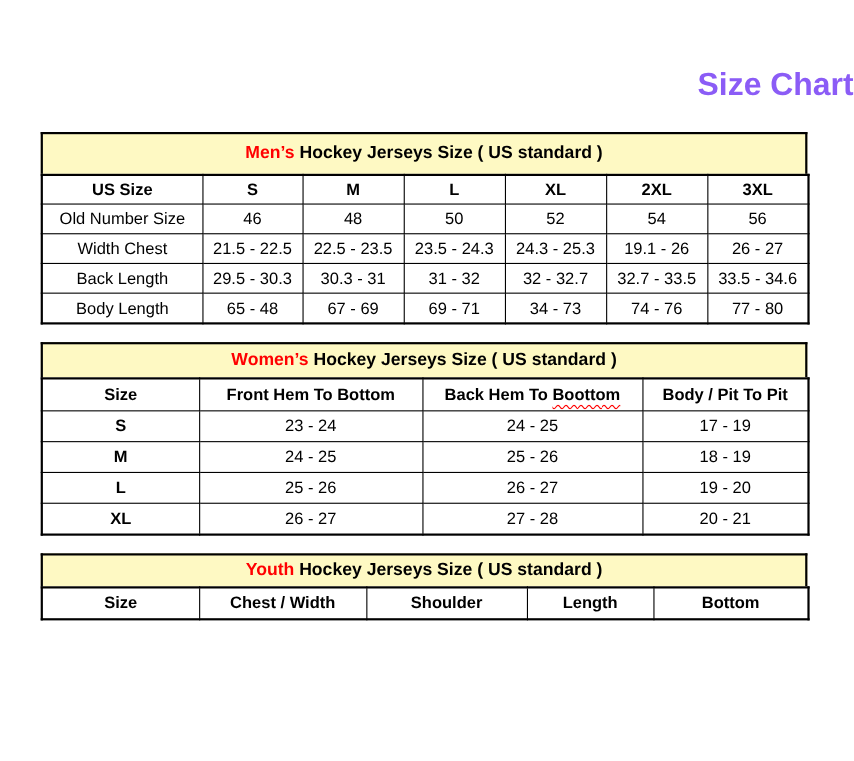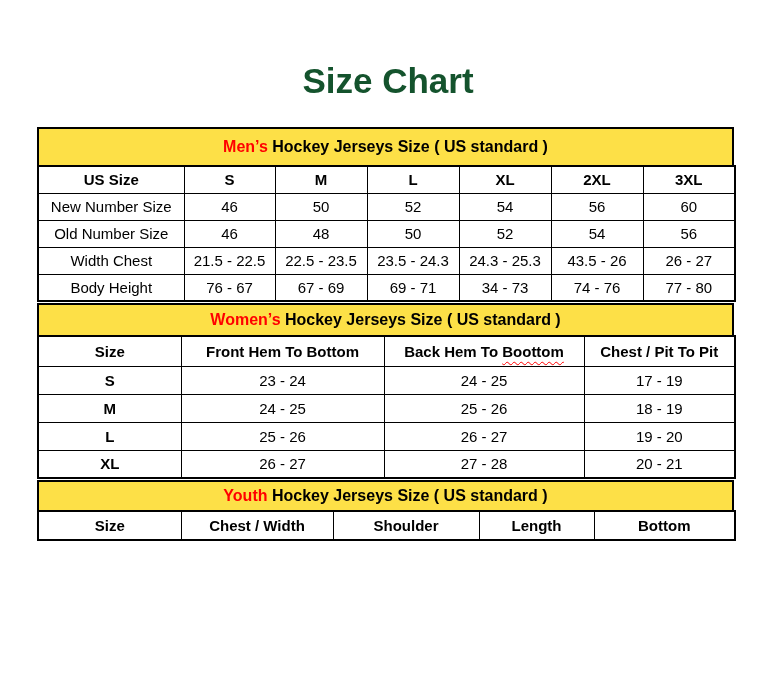--- a/index.html
+++ b/index.html
@@ -5,36 +5,36 @@
   * { box-sizing: border-box; }
   html, body {
     margin: 0; padding: 0;
     width: 776px; height: 692px;
     background: #ffffff;
     font-family: "Liberation Sans", sans-serif;
     overflow: hidden;
   }
   .title {
     margin: 60px 0 0 0;
-    text-align: center;
-    font-size: 35px;
+    text-align: right;
+    font-size: 29px;
     font-weight: 700;
-    color: #14532d;
+    color: #8b5cf6;
     line-height: 1.2;
     letter-spacing: 0px;
   }
   .tables {
     margin: 25px 0 0 37px;
     width: 697px;
   }
-  .sec { margin-top: 1px; }
+  .sec { margin-top: 16px; }
   .sec:first-child { margin-top: 0; }
   .band {
     width: 697px;
-    background: #fde047;
+    background: #fef9c3;
     border: 2px solid #000;
     border-bottom: none;
     display: flex;
     align-items: center;
     justify-content: center;
     font-weight: 700;
     font-size: 16px;
     color: #000;
   }
   .band span { white-space: pre; }
@@ -107,49 +107,49 @@
               <th>S</th>
               <th>M</th>
               <th>L</th>
               <th>XL</th>
               <th>2XL</th>
               <th>3XL</th>
             </tr>
           </thead>
           <tbody>
             <tr>
-              <th>New Number Size</th>
-              <td>46</td>
-              <td>50</td>
-              <td>52</td>
-              <td>54</td>
-              <td>56</td>
-              <td>60</td>
-            </tr>
-            <tr>
               <th>Old Number Size</th>
               <td>46</td>
               <td>48</td>
               <td>50</td>
               <td>52</td>
               <td>54</td>
               <td>56</td>
             </tr>
             <tr>
               <th>Width Chest</th>
               <td>21.5 - 22.5</td>
               <td>22.5 - 23.5</td>
               <td>23.5 - 24.3</td>
               <td>24.3 - 25.3</td>
-              <td>43.5 - 26</td>
+              <td>19.1 - 26</td>
               <td>26 - 27</td>
             </tr>
             <tr>
-              <th>Body Height</th>
-              <td>76 - 67</td>
+              <th>Back Length</th>
+              <td>29.5 - 30.3</td>
+              <td>30.3 - 31</td>
+              <td>31 - 32</td>
+              <td>32 - 32.7</td>
+              <td>32.7 - 33.5</td>
+              <td>33.5 - 34.6</td>
+            </tr>
+            <tr>
+              <th>Body Length</th>
+              <td>65 - 48</td>
               <td>67 - 69</td>
               <td>69 - 71</td>
               <td>34 - 73</td>
               <td>74 - 76</td>
               <td>77 - 80</td>
             </tr>
           </tbody>
         </table>
     </section>
 
@@ -163,21 +163,21 @@
             <col style="width: 143px;">
             <col style="width: 203px;">
             <col style="width: 200px;">
             <col style="width: 151px;">
           </colgroup>
           <thead>
             <tr>
               <th>Size</th>
               <th>Front Hem To Bottom</th>
               <th><span>Back Hem To </span><span class="wavy">Boottom</span></th>
-              <th>Chest / Pit To Pit</th>
+              <th>Body / Pit To Pit</th>
             </tr>
           </thead>
           <tbody>
             <tr>
               <th>S</th>
               <td>23 - 24</td>
               <td>24 - 25</td>
               <td>17 - 19</td>
             </tr>
             <tr>

